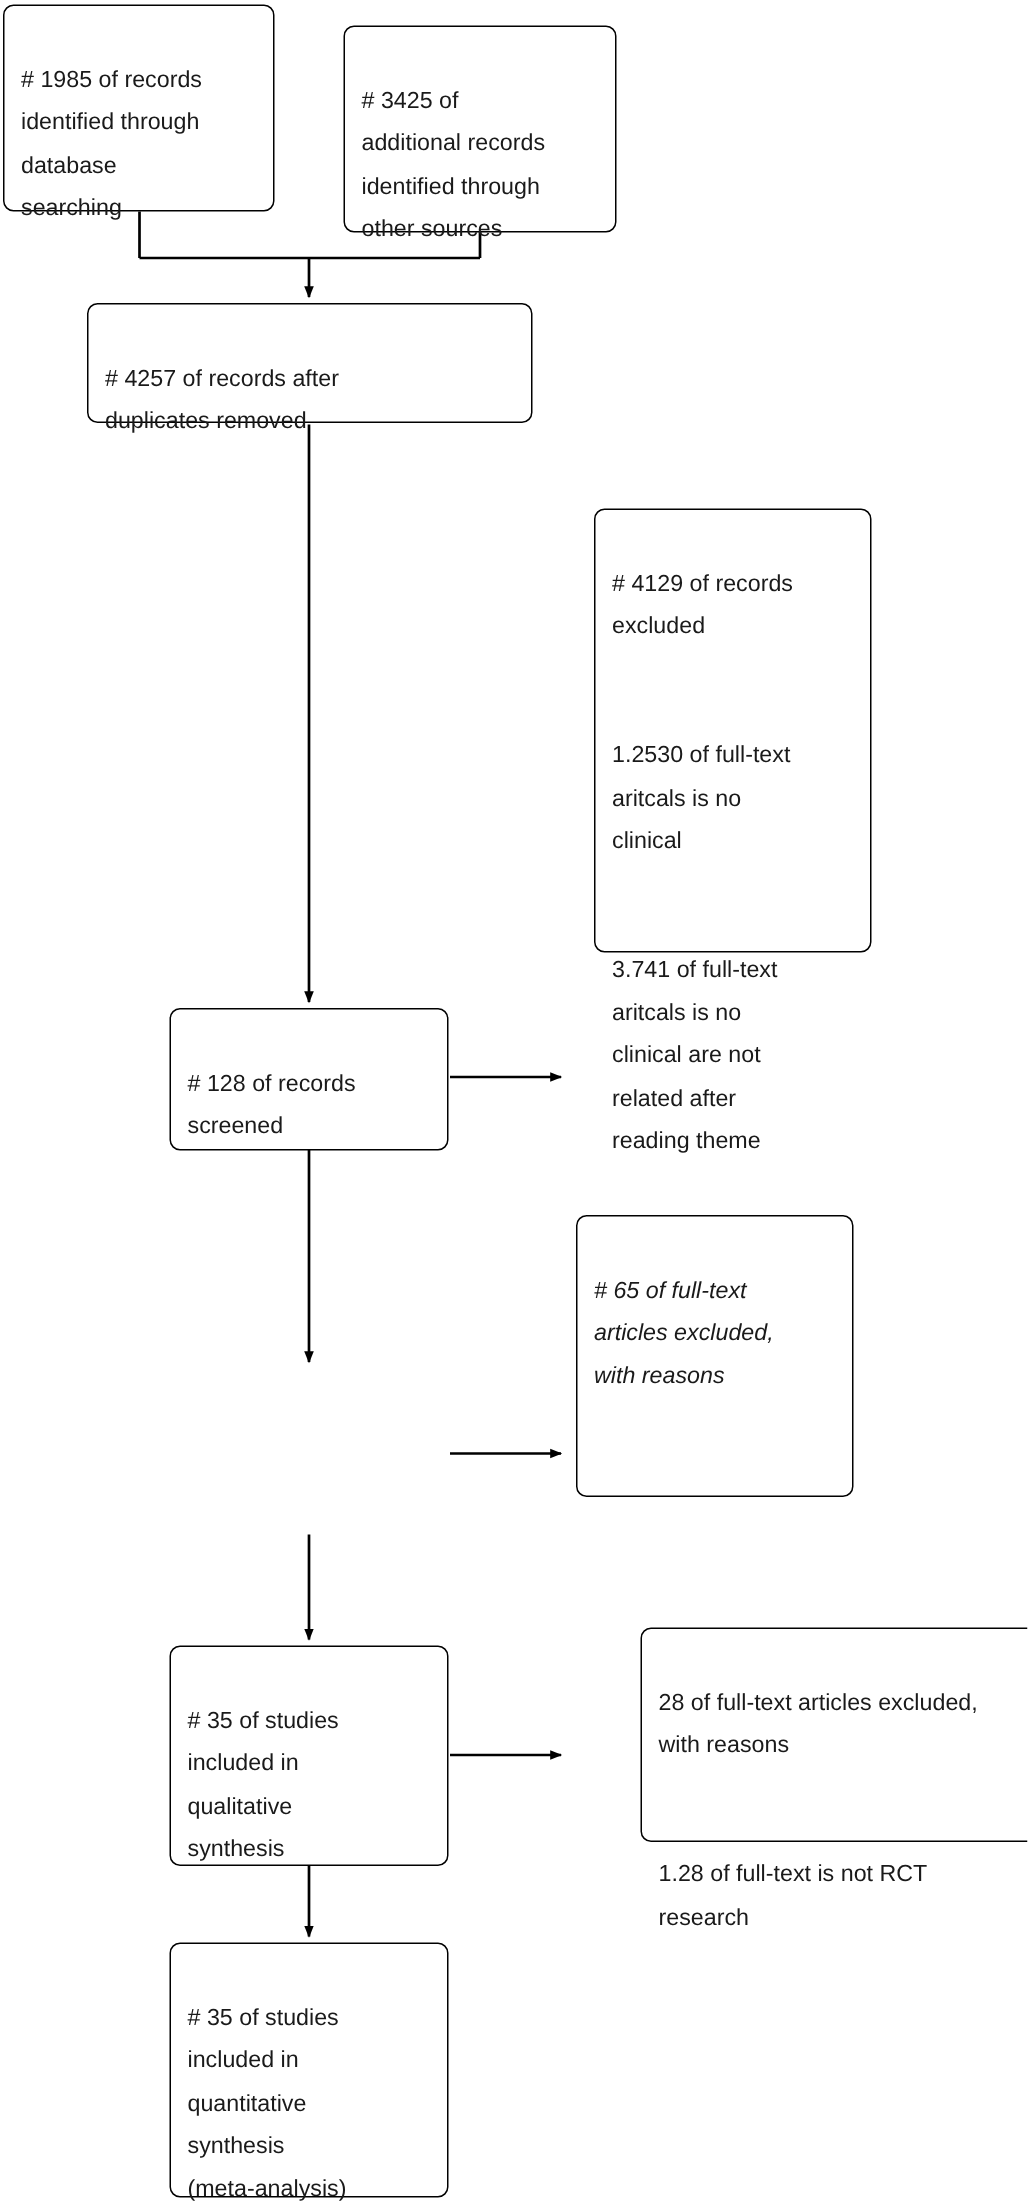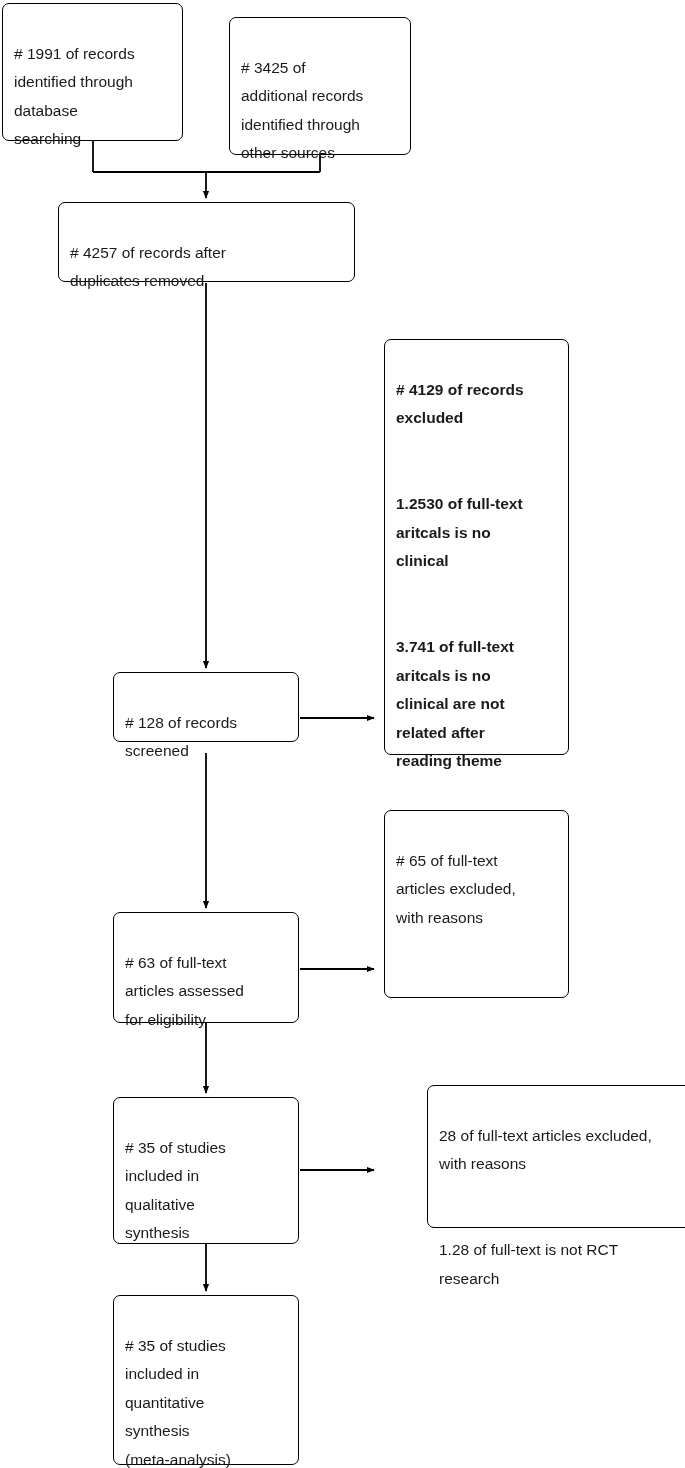--- a/index.html
+++ b/index.html
@@ -88,67 +88,62 @@
     <g fill="none" stroke="#000000" stroke-width="1.8">
       <path d="M300,1170 L374,1170" marker-end="url(#arrowhead)"></path>
     </g>
 
     <g fill="none" stroke="#000000" stroke-width="1.8">
       <path d="M206,1244 L206,1291" marker-end="url(#arrowhead)"></path>
     </g>
   </svg>
 
   <div class="node" style="left:2px; top:3px; width:181px; height:138px;">
-    <p># 1991 of records
+    <p># 1985 of records
 identified through
 database
 searching</p>
   </div>
 
   <div class="node" style="left:229px; top:17px; width:182px; height:138px;">
     <p># 3425 of
 additional records
 identified through
 other sources</p>
   </div>
 
   <div class="node" style="left:58px; top:202px; width:297px; height:80px;">
     <p># 4257 of records after
 duplicates removed</p>
   </div>
 
-  <div class="node" style="left:384px; top:339px; width:185px; height:416px;font-weight:bold;">
+  <div class="node" style="left:396px; top:339px; width:185px; height:296px;">
     <p># 4129 of records
 excluded</p>
     <p>1.2530 of full-text
 aritcals is no
 clinical</p>
     <p>3.741 of full-text
 aritcals is no
 clinical are not
 related after
 reading theme</p>
   </div>
 
-  <div class="node" style="left:113px; top:672px; width:186px; height:70px;">
+  <div class="node" style="left:113px; top:672px; width:186px; height:95px;">
     <p># 128 of records
 screened</p>
   </div>
 
-  <div class="node" style="left:384px; top:810px; width:185px; height:188px;">
+  <div class="node" style="left:384px; top:810px; width:185px; height:188px;font-style:italic;">
     <p># 65 of full-text
 articles excluded,
 with reasons</p>
   </div>
 
-  <div class="node" style="left:113px; top:912px; width:186px; height:111px;">
-    <p># 63 of full-text
-articles assessed
-for eligibility</p>
-  </div>
 
   <div class="node" style="left:384px; top:1085px; width:298px; height:143px;margin-left:43px;">
     <p>28 of full-text articles excluded,
 with reasons</p>
     <p>1.28 of full-text is not RCT
 research</p>
   </div>
 
   <div class="node" style="left:113px; top:1097px; width:186px; height:147px;">
     <p># 35 of studies

